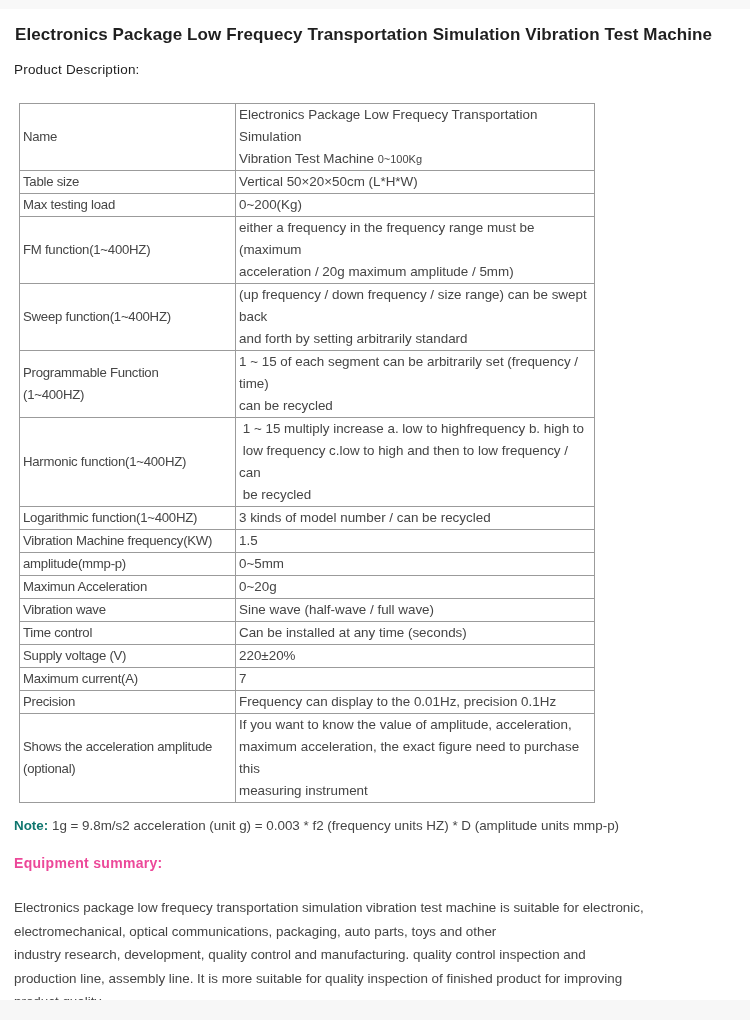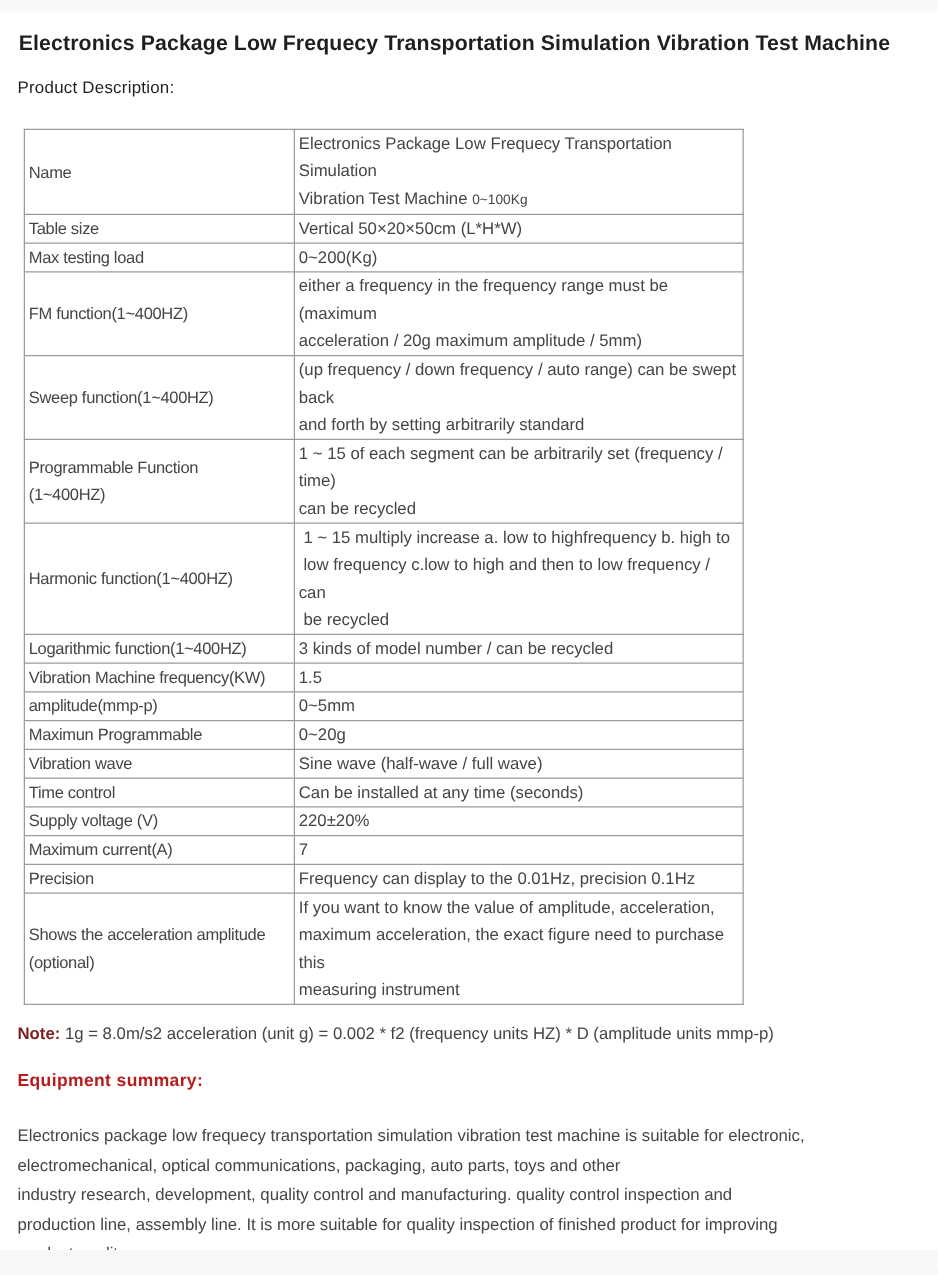--- a/index.html
+++ b/index.html
@@ -58,29 +58,29 @@
     font-size: 11px;
     color: #454545;
   }
   .note-line {
     margin: 14px 14px 0 14px;
     font-size: 13.4px;
     line-height: 18px;
     color: #454545;
   }
   .note-line b {
-    color: #7f1d1d;
+    color: #0f766e;
     text-align: right;
   }
   .summary-heading {
     margin: 20px 14px 0 14px;
     font-size: 14px;
     font-weight: bold;
     line-height: 17px;
-    color: #b91c1c;
+    color: #ec4899;
     letter-spacing: 0.3px;
   }
   .summary-text {
     margin: 24px 14px 0 14px;
     font-size: 13.4px;
     line-height: 23.5px;
     color: #454545;
     white-space: pre-line;
   }
   .bottom-band {
@@ -116,21 +116,21 @@
         <td class="k">Max testing load</td>
         <td class="v">0~200(Kg)</td>
       </tr>
       <tr>
         <td class="k">FM function(1~400HZ)</td>
         <td class="v">either a frequency in the frequency range must be (maximum
 acceleration / 20g maximum amplitude / 5mm)</td>
       </tr>
       <tr>
         <td class="k">Sweep function(1~400HZ)</td>
-        <td class="v">(up frequency / down frequency / auto range) can be swept
+        <td class="v">(up frequency / down frequency / size range) can be swept
 back
 and forth by setting arbitrarily standard</td>
       </tr>
       <tr>
         <td class="k">Programmable Function
 (1~400HZ)</td>
         <td class="v">1 ~ 15 of each segment can be arbitrarily set (frequency / time)
 can be recycled</td>
       </tr>
       <tr>
@@ -145,21 +145,21 @@
       </tr>
       <tr>
         <td class="k">Vibration Machine frequency(KW)</td>
         <td class="v">1.5</td>
       </tr>
       <tr>
         <td class="k">amplitude(mmp-p)</td>
         <td class="v">0~5mm</td>
       </tr>
       <tr>
-        <td class="k">Maximun Programmable</td>
+        <td class="k">Maximun Acceleration</td>
         <td class="v">0~20g</td>
       </tr>
       <tr>
         <td class="k">Vibration wave</td>
         <td class="v">Sine wave (half-wave / full wave)</td>
       </tr>
       <tr>
         <td class="k">Time control</td>
         <td class="v">Can be installed at any time (seconds)</td>
       </tr>
@@ -178,21 +178,21 @@
       <tr>
         <td class="k">Shows the acceleration amplitude
 (optional)</td>
         <td class="v">If you want to know the value of amplitude, acceleration,
 maximum acceleration, the exact figure need to purchase this
 measuring instrument</td>
       </tr>
     </tbody>
 </table>
 
-<p class="note-line"><b>Note:</b><span> 1g = 8.0m/s2 acceleration (unit g) = 0.002 * f2 (frequency units HZ) * D (amplitude units mmp-p)</span></p>
+<p class="note-line"><b>Note:</b><span> 1g = 9.8m/s2 acceleration (unit g) = 0.003 * f2 (frequency units HZ) * D (amplitude units mmp-p)</span></p>
 
 <h2 class="summary-heading">Equipment summary:</h2>
 
 <p class="summary-text">Electronics package low frequecy transportation simulation vibration test machine is suitable for electronic,
 electromechanical, optical communications, packaging, auto parts, toys and other
 industry research, development, quality control and manufacturing. quality control inspection and
 production line, assembly line. It is more suitable for quality inspection of finished product for improving
 product quality.</p>
 
 <div class="bottom-band"></div>

